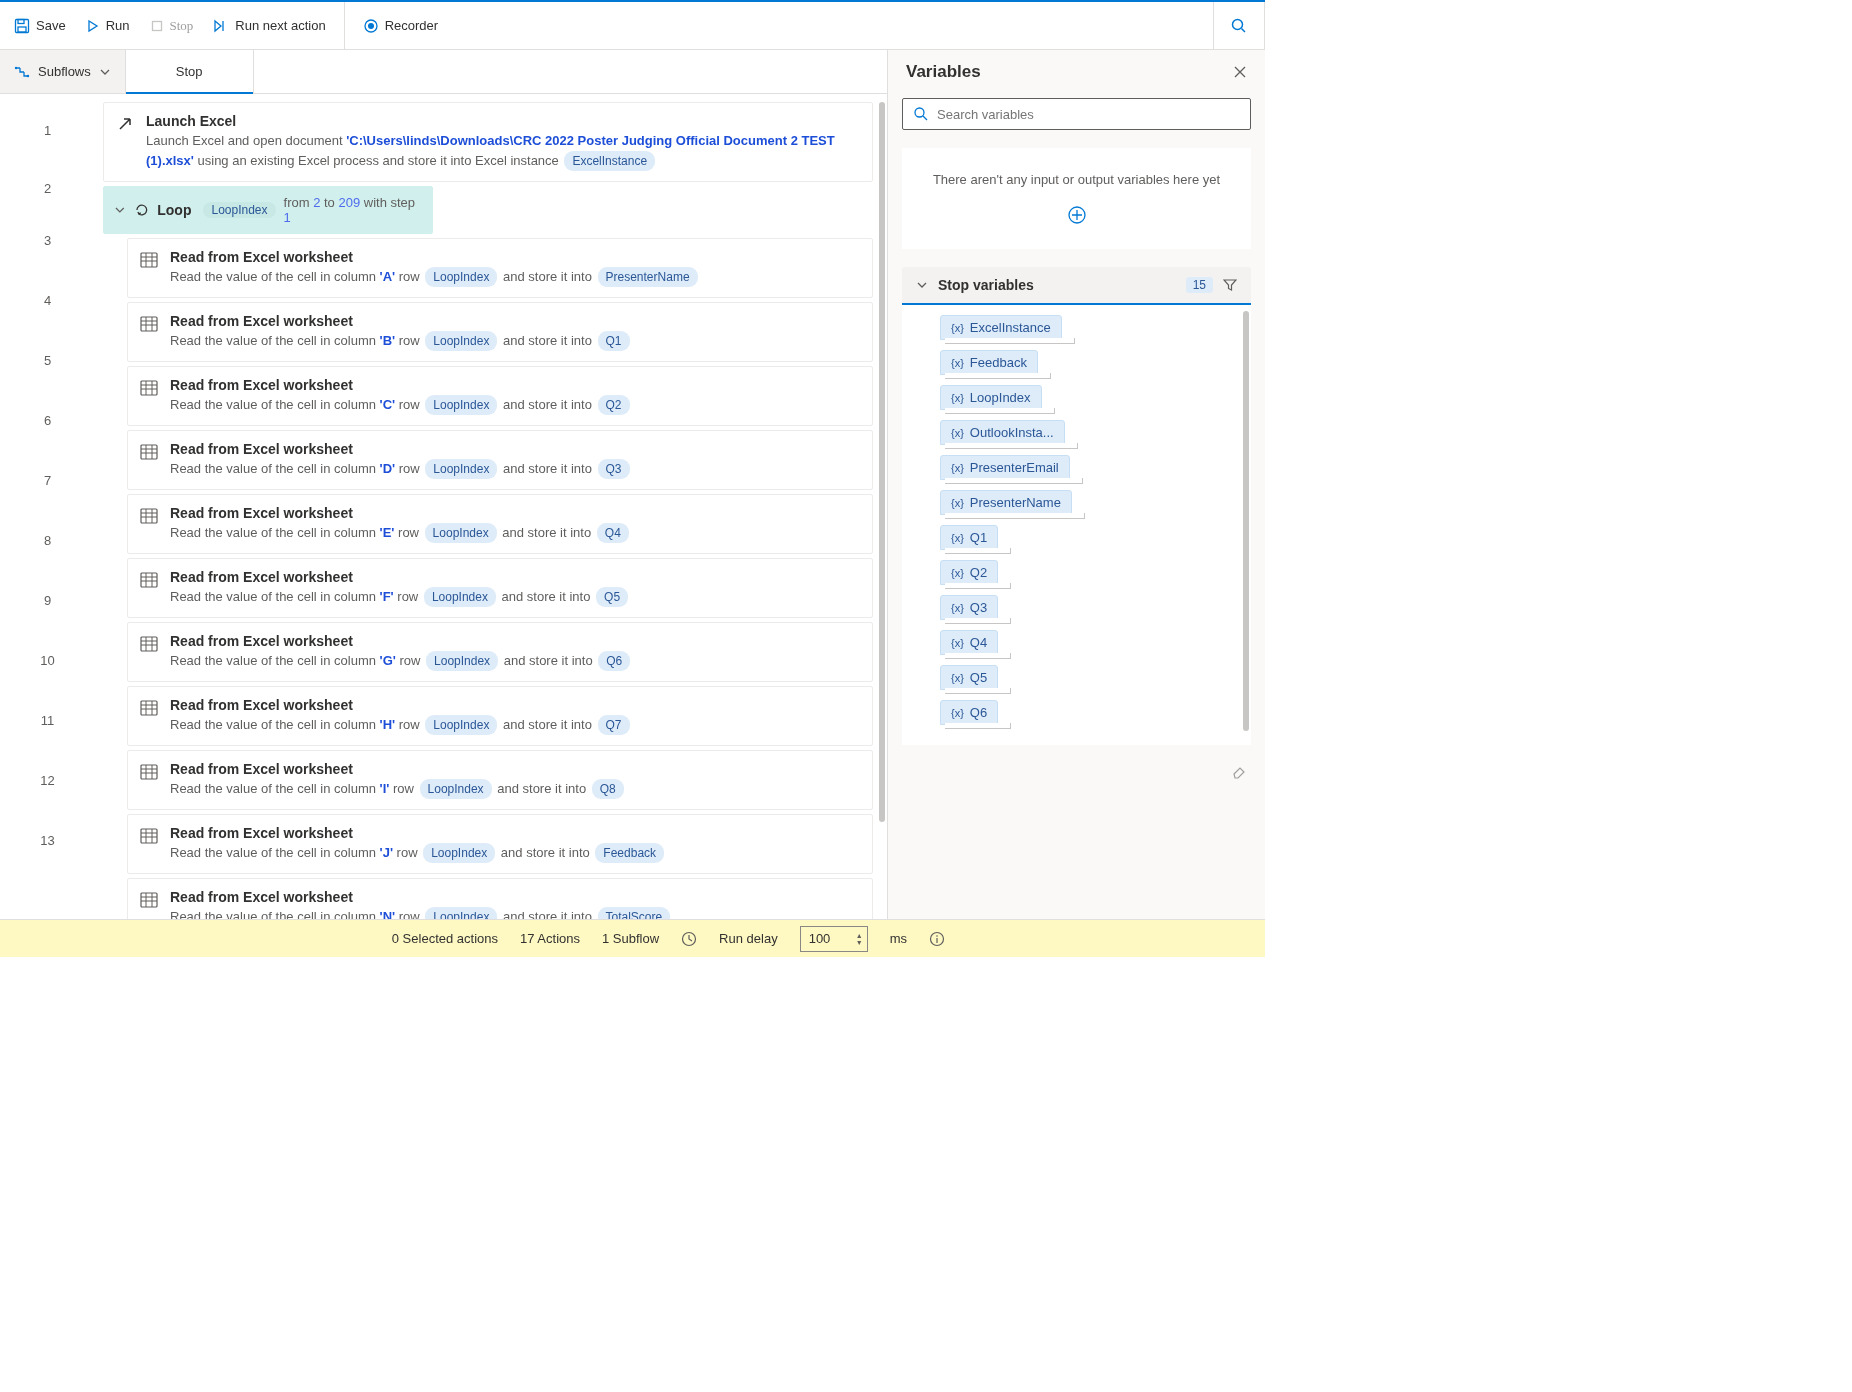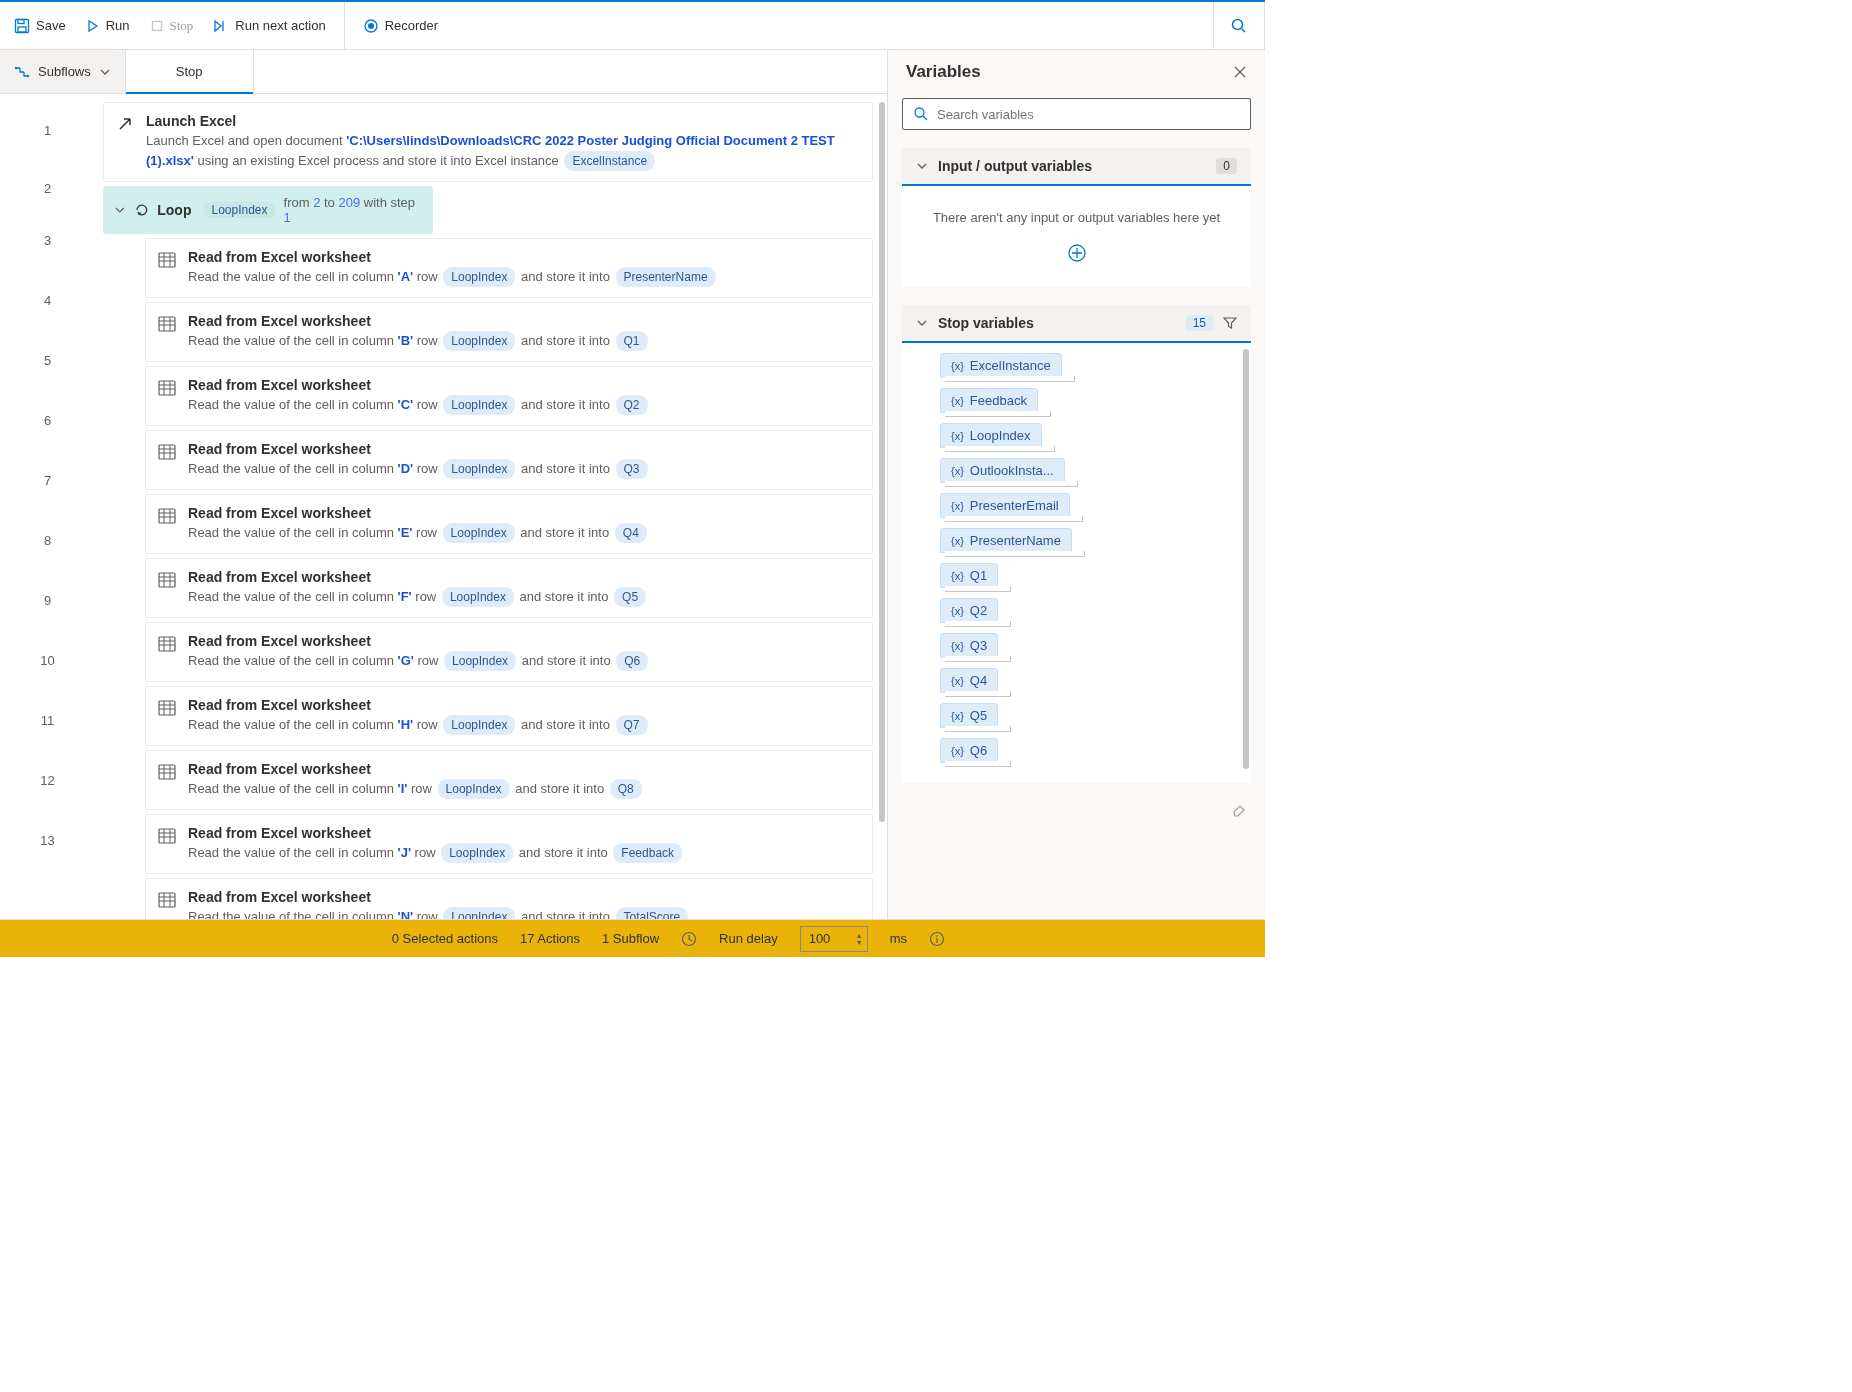--- a/index.html
+++ b/index.html
@@ -19,21 +19,21 @@
 .tab { display: flex; align-items: center; padding: 0 50px; border-right: 1px solid #e1dfdd; position: relative; cursor: pointer; }
 .tab.active { font-weight: 400; }
 .tab.active::after { content: ""; position: absolute; left: 0; right: 0; bottom: -1px; height: 2px; background: #0078d4; }
 .actions-area { flex: 1; display: flex; overflow: hidden; position: relative; }
 .gutter { width: 95px; background: #fff; border-right: 0; }
 .line-num { height: 60px; display: flex; align-items: center; justify-content: center; color: #605e5c; font-size: 13px; }
 .action-list { flex: 1; overflow-y: auto; padding: 8px 14px 8px 8px; position: relative; }
 .scrollbar-track { position: absolute; right: 2px; top: 8px; width: 6px; height: 790px; }
 .scrollbar-thumb { position: absolute; right: 0; top: 0; width: 6px; height: 720px; background: #c8c6c4; border-radius: 3px; }
 .action-card { background: #fff; border: 1px solid #edebe9; border-radius: 2px; margin-bottom: 4px; padding: 10px 12px; display: flex; gap: 12px; align-items: flex-start; min-height: 56px; }
-.action-card.indent-1 { margin-left: 42px; }
+.action-card.indent-1 { margin-left: 24px; }
 .action-card.loop-header { background: #d1f0ed; border-color: #d1f0ed; padding: 8px 10px; display: flex; align-items: center; gap: 8px; min-height: 36px; margin-left: 0; }
 .action-icon { width: 18px; height: 18px; flex-shrink: 0; margin-top: 2px; }
 .action-body { flex: 1; }
 .action-title { font-size: 14px; font-weight: 600; color: #323130; margin-bottom: 2px; }
 .action-desc { font-size: 13px; color: #605e5c; line-height: 1.5; }
 .action-desc .lit { color: #1d4ed8; font-weight: bold; }
 .action-desc .pill { display: inline-block; background: #deecf9; color: #2b5797; padding: 1px 8px; border-radius: 9px; font-size: 12px; margin: 0 2px; }
 .loop-title { font-size: 14px; font-weight: 600; margin-right: 4px; }
 .loop-var { background: #c7e8e5; color: #2b5797; padding: 1px 8px; border-radius: 9px; font-size: 12px; }
 .loop-txt { font-size: 13px; color: #605e5c; }
@@ -50,21 +50,21 @@
 .vars-badge { background: #e1dfde; padding: 1px 7px; border-radius: 3px; font-size: 12px; color: #323130; }
 .vars-section-body { padding: 16px 14px; background: #fff; }
 .vars-empty { text-align: center; color: #605e5c; font-size: 13px; padding: 8px 4px 18px 4px; }
 .vars-add { display: flex; justify-content: center; padding-bottom: 8px; }
 .flow-vars-body { background: #fff; padding: 10px 14px 10px 38px; max-height: 520px; overflow-y: auto; position: relative; }
 .flow-scroll-thumb { position: absolute; right: 2px; top: 6px; width: 6px; height: 420px; background: #c8c6c4; border-radius: 3px; }
 .var-chip-row { margin-bottom: 10px; }
 .var-chip { display: inline-flex; align-items: center; gap: 6px; background: #deecf9; border: 1px solid #c7dff5; padding: 4px 10px; border-radius: 3px 3px 0 0; font-size: 13px; color: #2b5797; position: relative; }
 .var-chip::after { content: ""; position: absolute; left: 4px; right: -14px; bottom: -5px; height: 5px; border: 1px solid #c8c6c4; border-top: none; border-left: none; background: #fff; }
 .var-chip .vx { color: #2b5797; font-size: 11px; }
-.status-bar { height: 38px; border-top: 1px solid #e1dfdd; background: #eab308; display: flex; align-items: center; gap: 22px; padding: 0 18px; font-size: 13px; color: #323130; }
+.status-bar { height: 38px; border-top: 1px solid #e1dfdd; background: #fef9c3; display: flex; align-items: center; gap: 22px; padding: 0 18px; font-size: 13px; color: #323130; }
 .status-bar .spacer { flex: 1; }
 .delay-input { border: 1px solid #8a8886; width: 68px; height: 26px; display: flex; align-items: center; padding: 0 4px 0 8px; justify-content: space-between; }
 .delay-spin { display: flex; flex-direction: column; gap: 0; }
 .delay-spin span { font-size: 7px; line-height: 7px; color: #605e5c; cursor: pointer; }
 .eraser-row { display:flex; justify-content:flex-end; padding: 6px 18px 4px; }
 svg { display: block; }
 </style>
 </head>
 <body>
 
@@ -358,27 +358,20 @@
       </div>
       <div class="vars-search">
         <svg width="16" height="16" viewBox="0 0 16 16">
             <circle cx="6.5" cy="6.5" r="4.5" fill="none" stroke="#0078d4" stroke-width="1.3"></circle>
             <line x1="10" y1="10" x2="14" y2="14" stroke="#0078d4" stroke-width="1.3"></line>
           </svg>
         <input type="text" placeholder="Search variables" style="">
       </div>
 
       <div class="vars-section">
-        <div class="vars-section-hdr">
-          <svg width="12" height="12" viewBox="0 0 12 12">
-              <path d="M2 4 L6 8 L10 4" fill="none" stroke="#605e5c" stroke-width="1.3"></path>
-            </svg>
-          <span class="vars-section-title">Input / output variables</span>
-          <span class="vars-badge">0</span>
-        </div>
         <div class="vars-section-body">
           <div class="vars-empty">There aren't any input or output variables here yet</div>
           <div class="vars-add">
             <svg width="20" height="20" viewBox="0 0 20 20">
                 <circle cx="10" cy="10" r="8" fill="none" stroke="#0078d4" stroke-width="1.3"></circle>
                 <path d="M10 5 v10 M5 10 h10" stroke="#0078d4" stroke-width="1.3"></path>
               </svg>
           </div>
         </div>
       </div>

